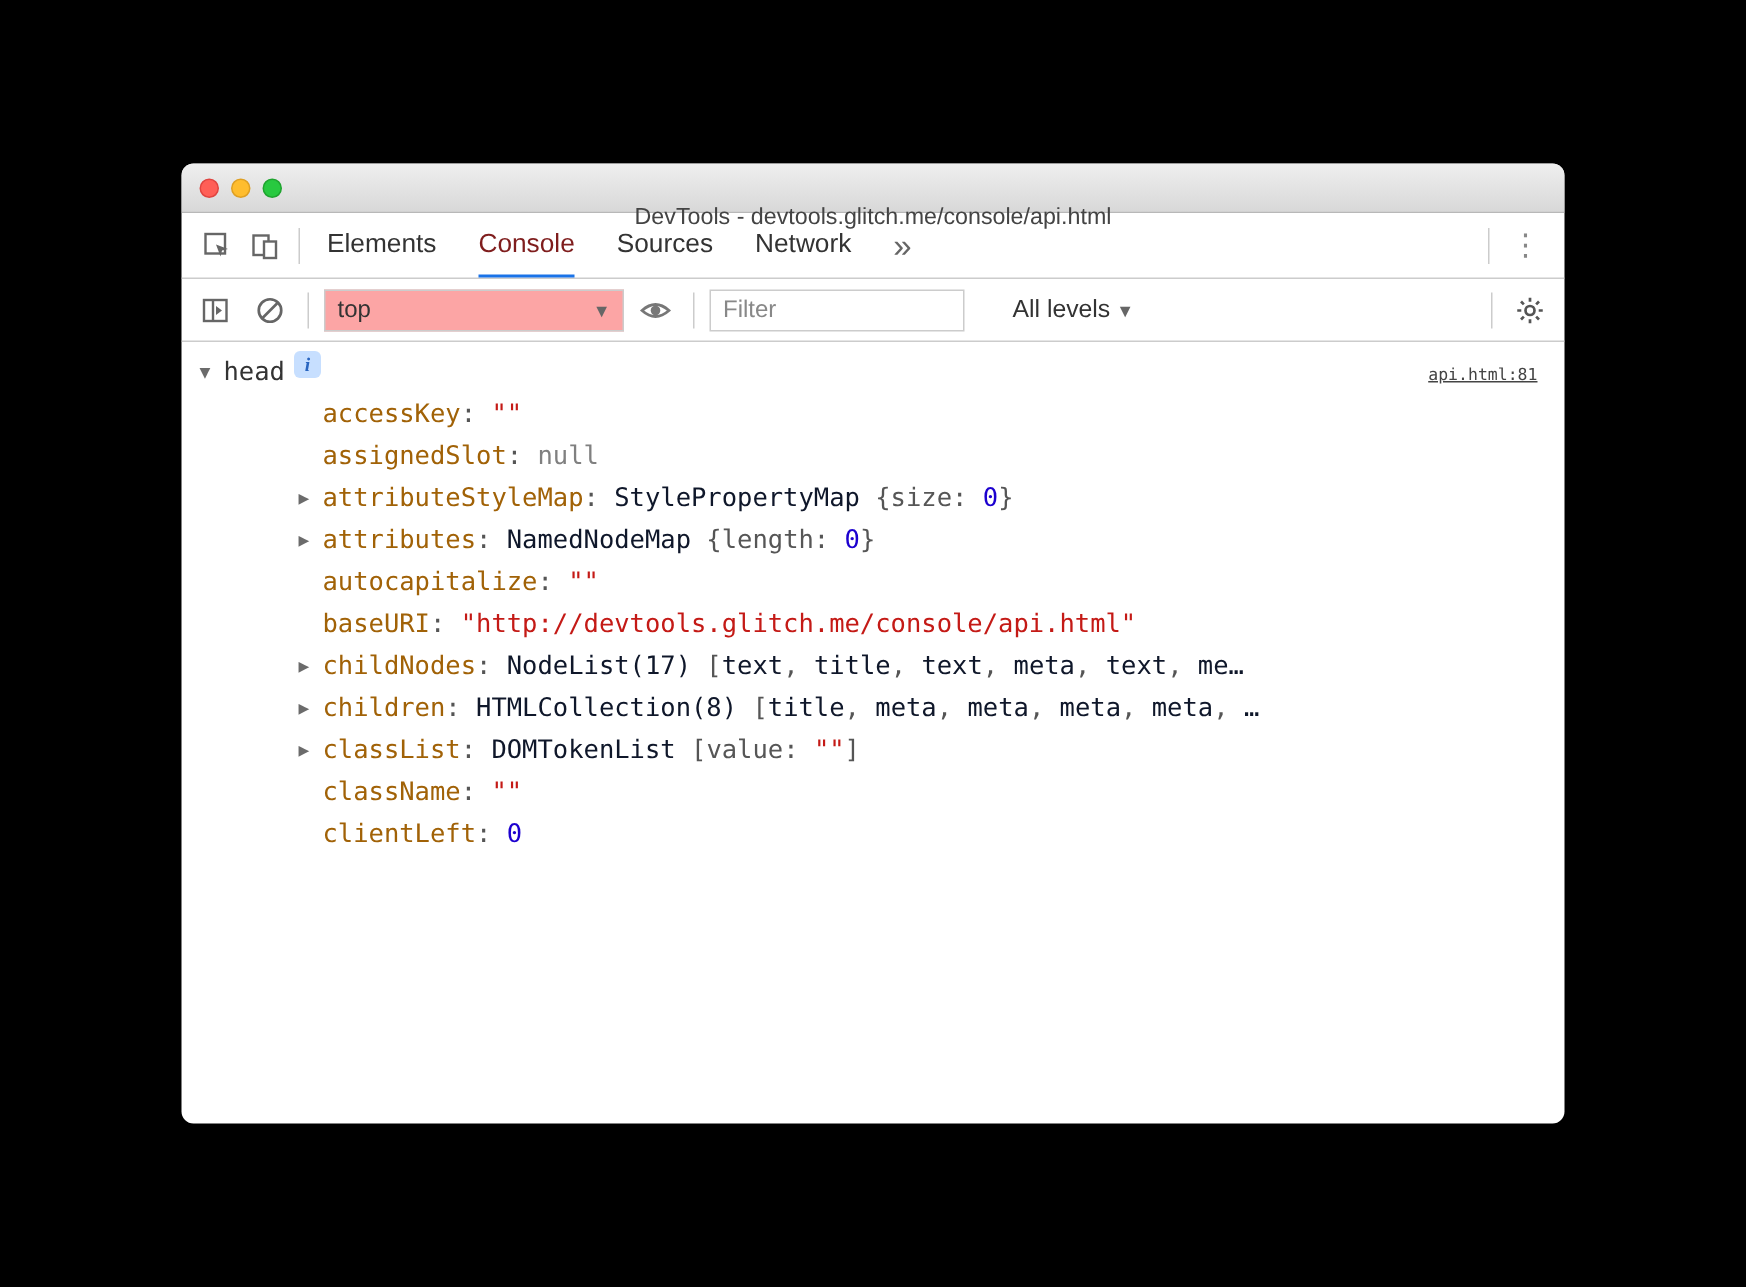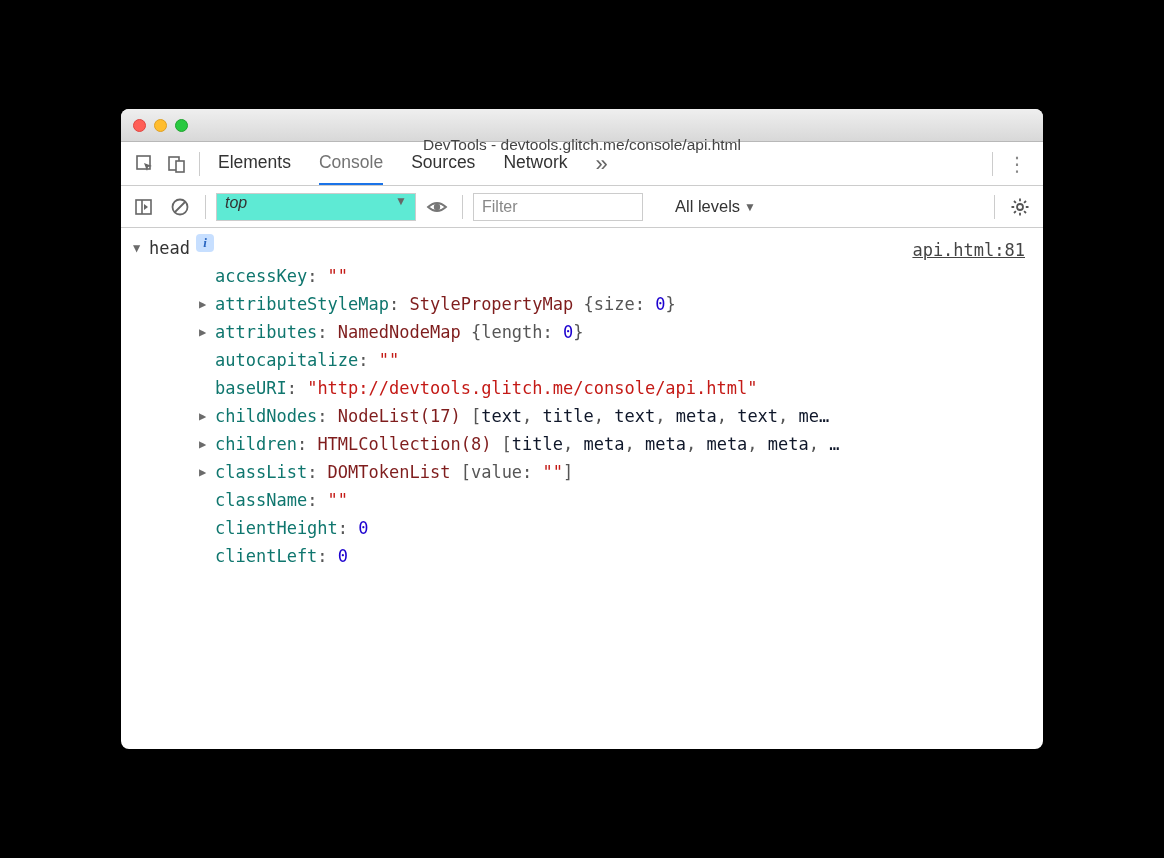--- a/index.html
+++ b/index.html
@@ -56,37 +56,37 @@
   width: 32px; height: 32px;
   display: flex; align-items: center; justify-content: center;
   color: #666; cursor: pointer;
 }
 .tabbar .divider { width: 1px; height: 24px; background: #ccc; margin: 0 6px; }
 .tabs { display: flex; gap: 28px; margin-left: 12px; align-items: center; flex: 1; height: 100%; }
 .tab {
   font-size: 17.5px; color: #333; cursor: pointer; height: 100%;
   display: flex; align-items: center; border-bottom: 2px solid transparent;
 }
-.tab.active { color: #737373; border-bottom-color: #1a73e8; }
+.tab.active { color: #7f1d1d; border-bottom-color: #1a73e8; }
 .tabbar .more { color: #666; font-size: 22px; margin-right: 6px; }
 .tabbar .menu { color: #888; font-size: 20px; padding: 0 8px; cursor: pointer; }
 .toolbar {
   height: 42px; border-bottom: 1px solid #ccc; display: flex; align-items: center;
   padding: 0 8px; gap: 6px;
 }
 .toolbar .iconbtn {
   width: 30px; height: 30px; display: flex; align-items: center; justify-content: center;
   color: #666; cursor: pointer;
 }
 .toolbar .divider { width: 1px; height: 24px; background: #ccc; margin: 0 4px; }
 .context-select {
-  display: flex; gap: 6px;
-  border: 1px solid #ccc; background: #5eead4; height: 28px;
+  display: flex; align-items: center; gap: 6px;
+  border: 1px solid #ccc; background: #fca5a5; height: 28px;
   padding: 0 8px; font-size: 16px; color: #333; min-width: 200px;
-  justify-content: space-between; cursor: pointer; font-style: italic;
+  justify-content: space-between; cursor: pointer;
 }
 .context-select .arrow { color: #666; font-size: 12px; }
 .eye { color: #888; }
 .filter-input {
   border: 1px solid #ccc; background: #fff; height: 28px; width: 170px;
   padding: 0 8px; font-size: 16px; color: #333;
 }
 .filter-input::placeholder { color: #888; }
 .levels {
   display: flex; align-items: center; gap: 4px; font-size: 16.5px; color: #333;
@@ -94,38 +94,38 @@
 }
 .levels .arrow { color: #666; font-size: 12px; }
 .toolbar .spacer { flex: 1; }
 .gear { color: #555; }
 .console-body {
   flex: 1; overflow: auto; font-family: Menlo, Consolas, monospace; font-size: 17px;
   line-height: 28px; padding: 6px 0 12px 0; position: relative;
 }
 .source-link {
   position: absolute; top: 8px; right: 18px; font-family: Menlo, Consolas, monospace;
-  font-size: 17px; color: #444; text-decoration: underline; cursor: pointer;
+  font-size: 11px; color: #444; text-decoration: underline; cursor: pointer;
 }
 .row { display: flex; align-items: flex-start; padding: 0 12px; white-space: nowrap; overflow: hidden; }
 .indent1 { }
 .indent2 { padding-left: 78px; }
 .disclosure {
   display: inline-block; width: 14px; color: #6b6b6b; font-size: 12px;
   margin-right: 2px; flex-shrink: 0; line-height: 28px;
 }
 .disclosure.open::before { content: "▼"; }
 .disclosure.closed::before { content: "▶"; }
 .disclosure.none::before { content: ""; }
-.key { color: #0f766e; }
+.key { color: #a16207; }
 .colon { color: #555; }
 .str { color: #c41a16; }
 .num { color: #1c00cf; }
 .null { color: #808080; }
-.type { color: #7f1d1d; }
+.type { color: #0f172a; }
 .obj-key { color: #565656; }
 .punct { color: #555; }
 .item { color: #0f172a; }
 .head-badge {
   display: inline-flex; width: 18px; height: 18px; border-radius: 4px;
   background: #c7dfff; color: #2965c0; font-family: Georgia, serif;
   font-style: italic; font-size: 13px; font-weight: bold;
   align-items: center; justify-content: center; margin-left: 6px; vertical-align: middle;
 }
 .headlabel { color: #333; }
@@ -227,20 +227,24 @@
       <span class="disclosure open"></span>
       <span class="headlabel">head</span>
       <span class="head-badge">i</span>
     </div>
 
     <div class="row indent2">
       <span class="disclosure none"></span>
       <span><span class="key">accessKey</span><span class="colon">: </span><span class="str">""</span></span>
     </div>
 
+    <div class="row indent2">
+      <span class="disclosure none"></span>
+      <span><span class="key">assignedSlot</span><span class="colon">: </span><span class="null">null</span></span>
+    </div>
 
     <div class="row indent2">
       <span class="disclosure closed"></span>
       <span><span class="key">attributeStyleMap</span><span class="colon">: </span><span class="type">StylePropertyMap</span><span class="punct"> {</span><span class="obj-key">size</span><span class="punct">: </span><span class="num">0</span><span class="punct">}</span></span>
     </div>
 
     <div class="row indent2">
       <span class="disclosure closed"></span>
       <span><span class="key">attributes</span><span class="colon">: </span><span class="type">NamedNodeMap</span><span class="punct"> {</span><span class="obj-key">length</span><span class="punct">: </span><span class="num">0</span><span class="punct">}</span></span>
     </div>
@@ -269,24 +273,20 @@
     <div class="row indent2">
       <span class="disclosure closed"></span>
       <span><span class="key">classList</span><span class="colon">: </span><span class="type">DOMTokenList</span><span class="punct"> [</span><span class="obj-key">value</span><span class="punct">: </span><span class="str">""</span><span class="punct">]</span></span>
     </div>
 
     <div class="row indent2">
       <span class="disclosure none"></span>
       <span><span class="key">className</span><span class="colon">: </span><span class="str">""</span></span>
     </div>
 
-    <div class="row indent2">
-      <span class="disclosure none"></span>
-      <span><span class="key">clientHeight</span><span class="colon">: </span><span class="num">0</span></span>
-    </div>
 
     <div class="row indent2">
       <span class="disclosure none"></span>
       <span><span class="key">clientLeft</span><span class="colon">: </span><span class="num">0</span></span>
     </div>
 
   </div>
 </div>
 
 </body></html>

